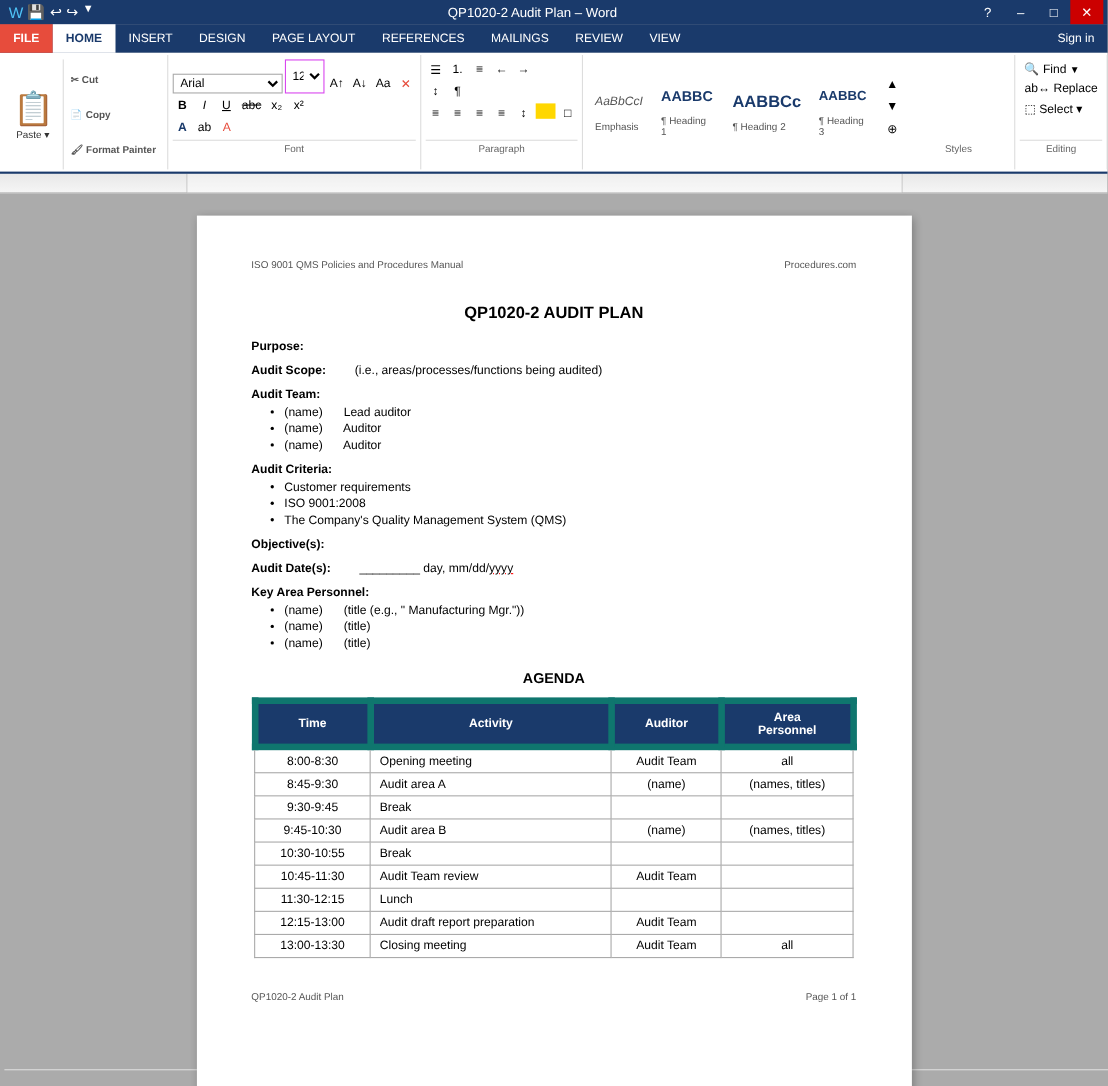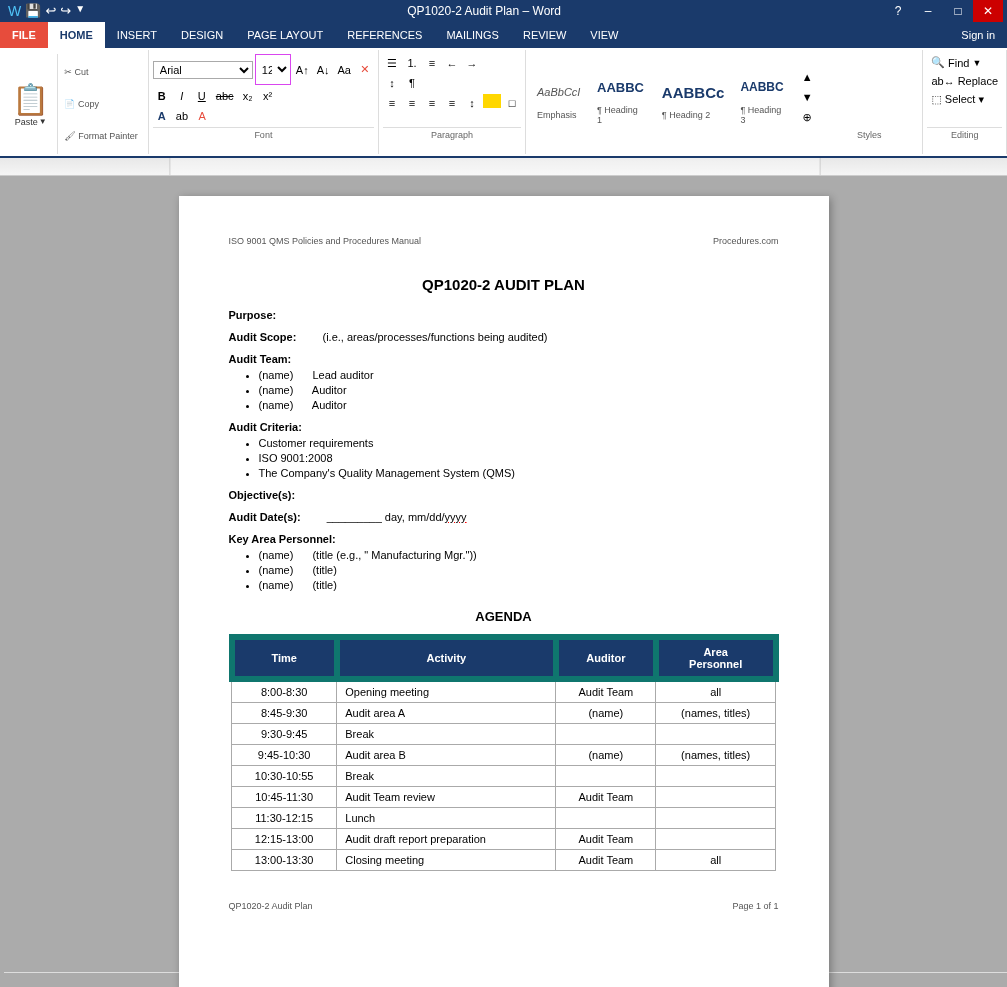--- a/index.html
+++ b/index.html
@@ -71,26 +71,26 @@
     .clipboard-group { flex-direction: row; align-items: stretch; }
     .paste-btn {
       display: flex;
       flex-direction: column;
       align-items: center;
       justify-content: center;
       padding: 4px 8px;
       cursor: pointer;
       border-right: 1px solid #ddd;
     }
-    .clipboard-sub { display: flex; flex-direction: column; padding: 2px 4px; font-size: 9px; color: #555; justify-content: space-around; }
+    .clipboard-sub { display: flex; flex-direction: column; padding: 2px 4px; font-size: 9px; color: #555; justify-content: space-around; font-weight: bold; }
     .clipboard-sub span { cursor: pointer; padding: 1px 2px; }
 
     
     .font-group { align-items: flex-start; }
-    .font-row1 { display: flex; gap: 2px; align-items: center; }
+    .font-row1 { display: flex; gap: 2px; align-items: flex-end; }
     .font-row2 { display: flex; gap: 2px; align-items: center; }
     .font-row3 { display: flex; gap: 2px; align-items: center; }
     .font-select {
       height: 18px;
       font-size: 11px;
       border: 1px solid #aaa;
       background: white;
       padding: 0 2px;
       width: 100px;
     }

